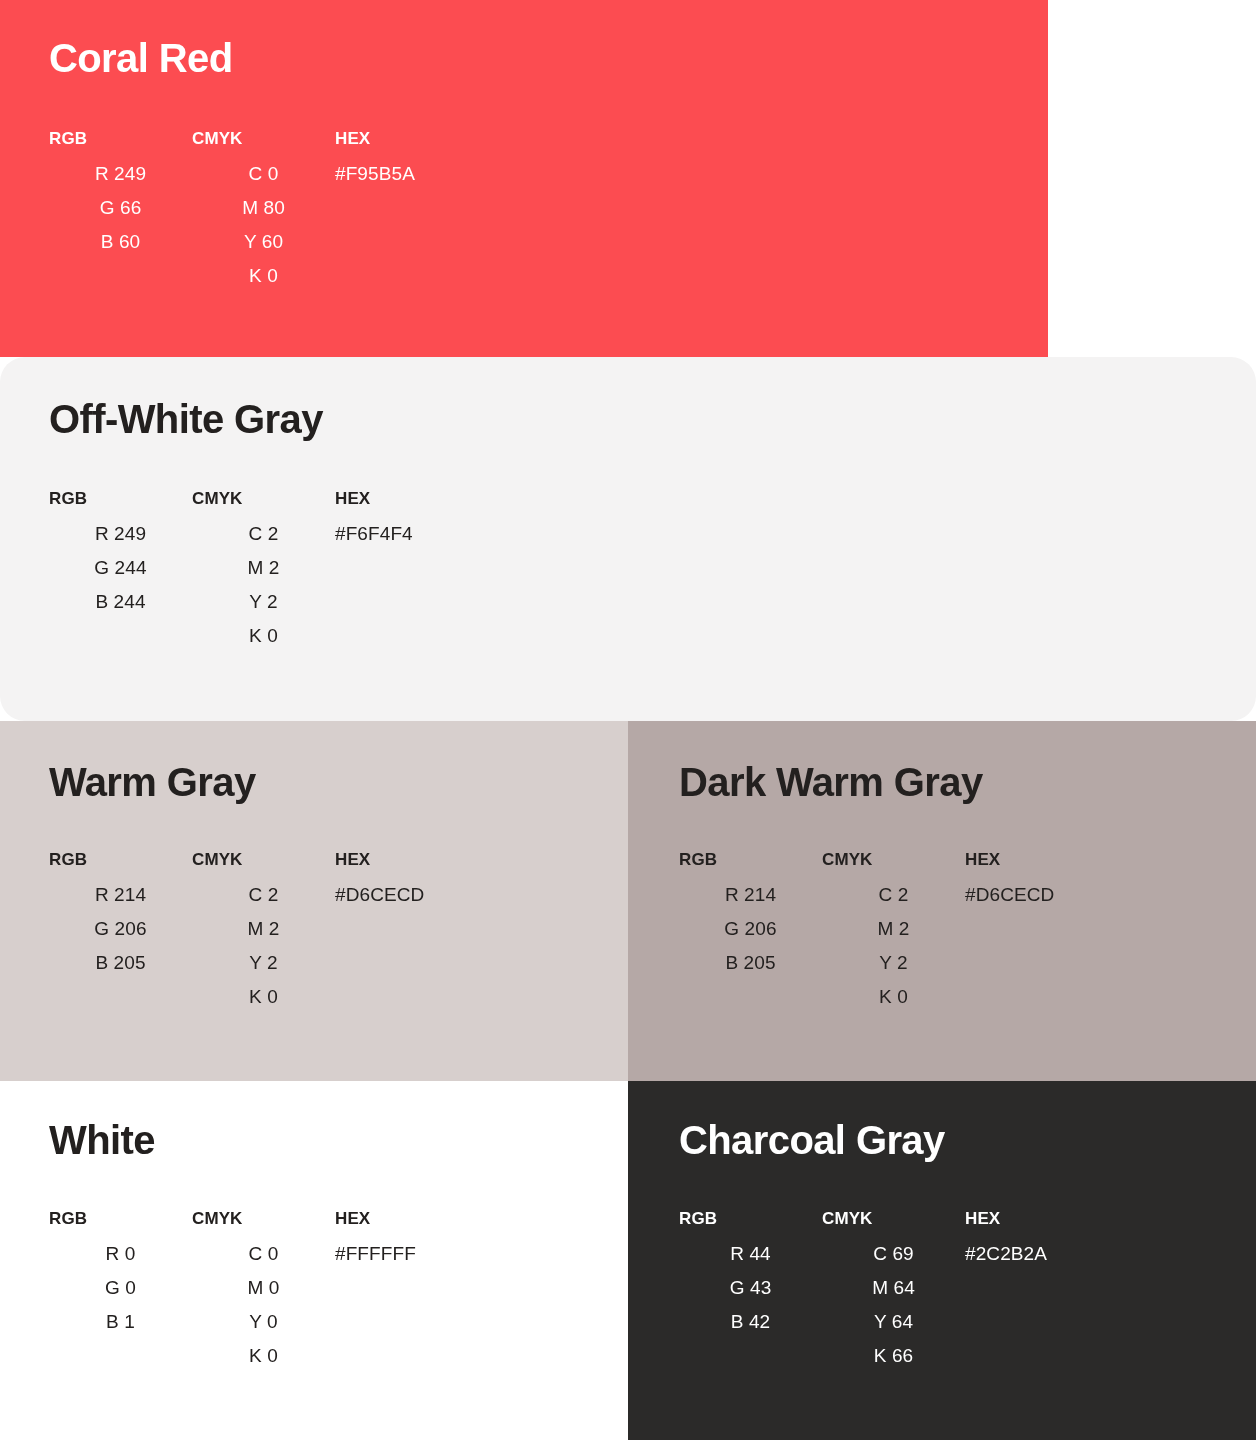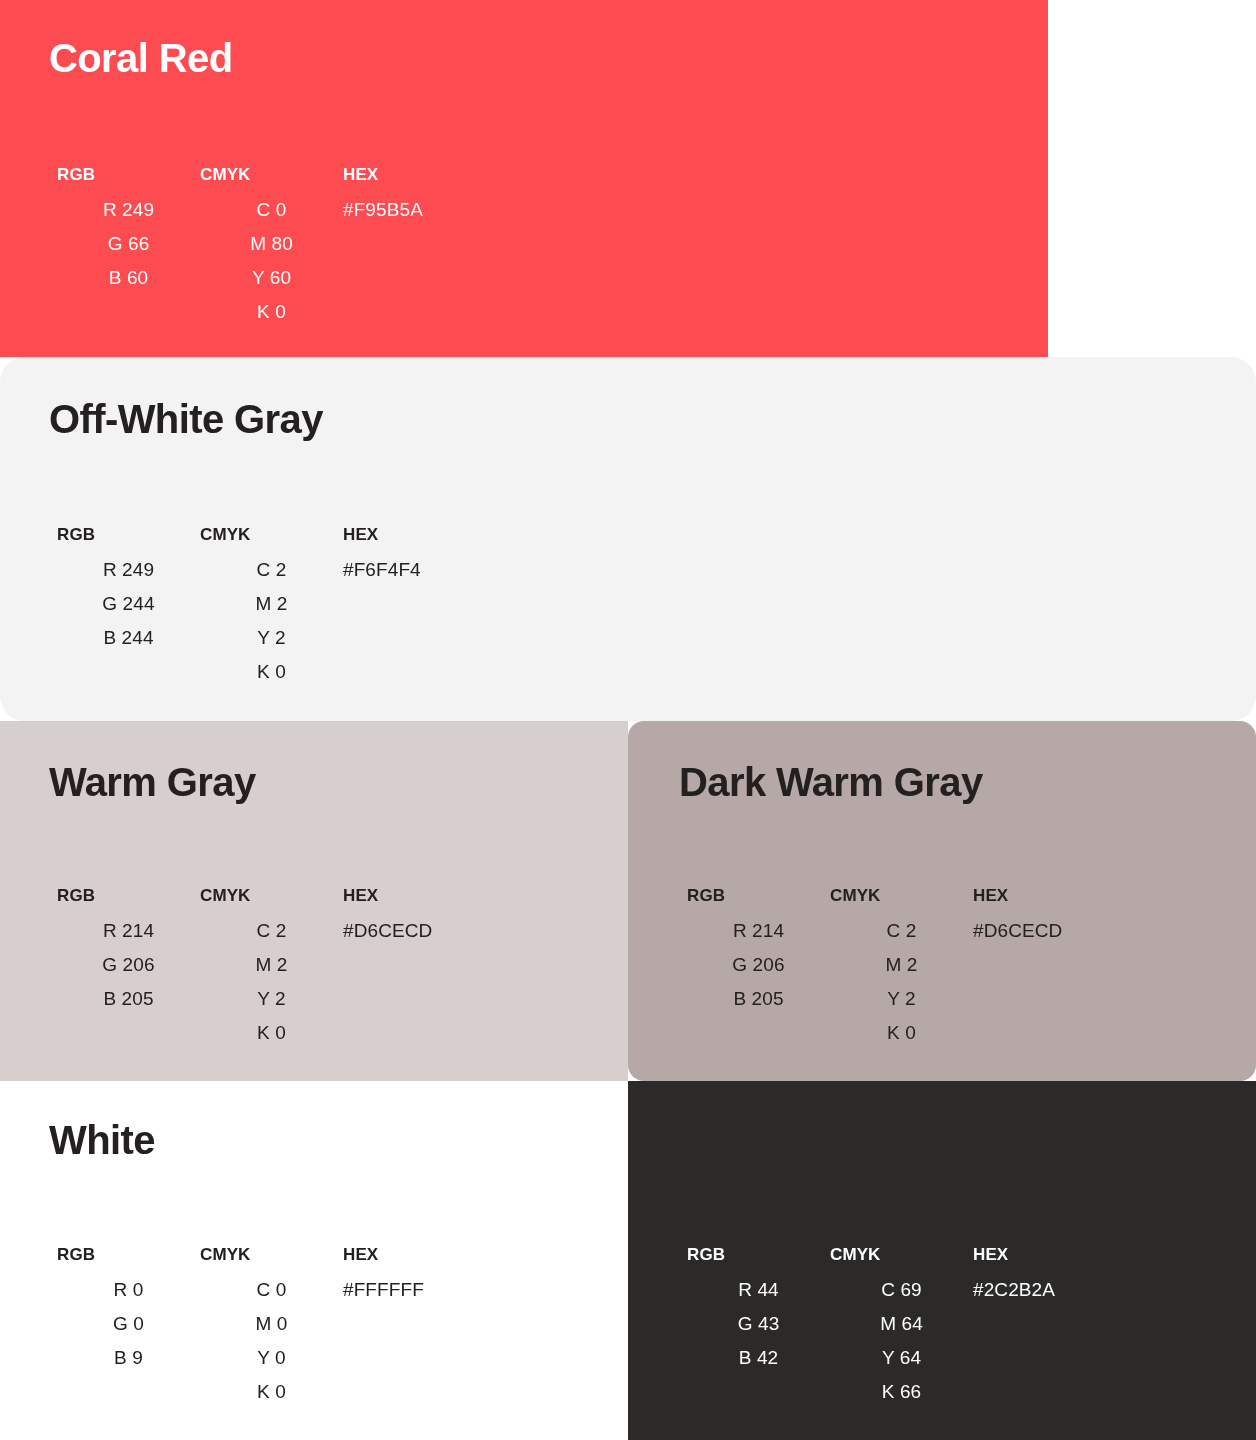--- a/index.html
+++ b/index.html
@@ -55,23 +55,22 @@
 
   .row1 .swatch-title { top: 38px; }
   .row2 .swatch-title { top: 42px; }
   .row3a .swatch-title,
   .row3b .swatch-title { top: 41px; }
   .row4a .swatch-title,
   .row4b .swatch-title { top: 39px; }
 
   .specs {
     position: absolute;
-    left: 8px;
+    left: 0;
     display: flex;
-    margin-top: 36px;
   }
 
   .row1 .specs { top: 130px; }
   .row2 .specs { top: 133px; }
   .row3a .specs,
   .row3b .specs { top: 130px; }
   .row4a .specs,
   .row4b .specs { top: 129px; }
 
   .spec-col {
@@ -182,21 +181,21 @@
           <div class="spec-val">K 0</div>
         </div>
         <div class="spec-col col-hex">
           <div class="spec-head">HEX</div>
           <div class="spec-val">#D6CECD</div>
         </div>
       </div>
     </div>
   </section>
 
-  <section class="swatch row3b theme-dark" style="background-color: rgb(181, 168, 166); border-radius: 16px;">
+  <section class="swatch row3b theme-dark" style="background-color: rgb(181, 168, 166);">
     <div class="swatch-inner">
       <h2 class="swatch-title">Dark Warm Gray</h2>
       <div class="specs">
         <div class="spec-col col-rgb">
           <div class="spec-head">RGB</div>
           <div class="spec-val">R 214</div>
           <div class="spec-val">G 206</div>
           <div class="spec-val">B 205</div>
         </div>
         <div class="spec-col col-cmyk">
@@ -215,39 +214,40 @@
   </section>
 
   <section class="swatch row4a theme-dark" style="background-color: rgb(255, 255, 255);">
     <div class="swatch-inner">
       <h2 class="swatch-title">White</h2>
       <div class="specs">
         <div class="spec-col col-rgb">
           <div class="spec-head">RGB</div>
           <div class="spec-val">R 0</div>
           <div class="spec-val">G 0</div>
-          <div class="spec-val">B 9</div>
+          <div class="spec-val">B 1</div>
         </div>
         <div class="spec-col col-cmyk">
           <div class="spec-head">CMYK</div>
           <div class="spec-val">C 0</div>
           <div class="spec-val">M 0</div>
           <div class="spec-val">Y 0</div>
           <div class="spec-val">K 0</div>
         </div>
         <div class="spec-col col-hex">
           <div class="spec-head">HEX</div>
           <div class="spec-val">#FFFFFF</div>
         </div>
       </div>
     </div>
   </section>
 
   <section class="swatch row4b theme-light" style="background-color: rgb(43, 42, 41);">
     <div class="swatch-inner">
+      <h2 class="swatch-title">Charcoal Gray</h2>
       <div class="specs">
         <div class="spec-col col-rgb">
           <div class="spec-head">RGB</div>
           <div class="spec-val">R 44</div>
           <div class="spec-val">G 43</div>
           <div class="spec-val">B 42</div>
         </div>
         <div class="spec-col col-cmyk">
           <div class="spec-head">CMYK</div>
           <div class="spec-val">C 69</div>

